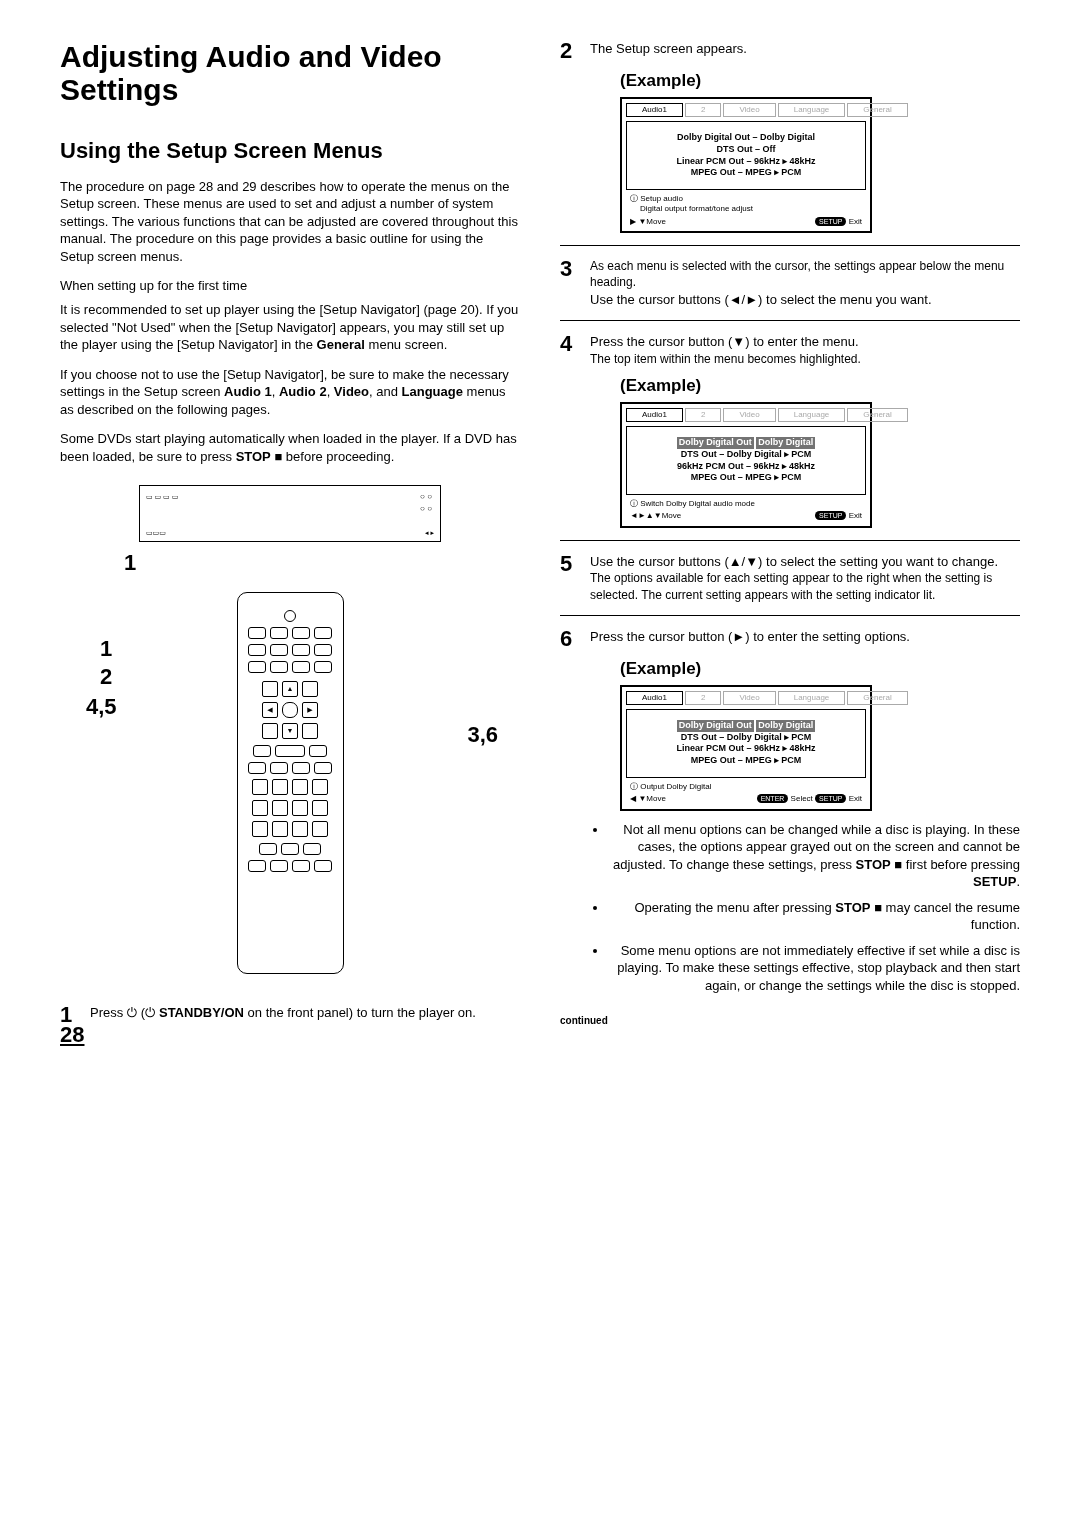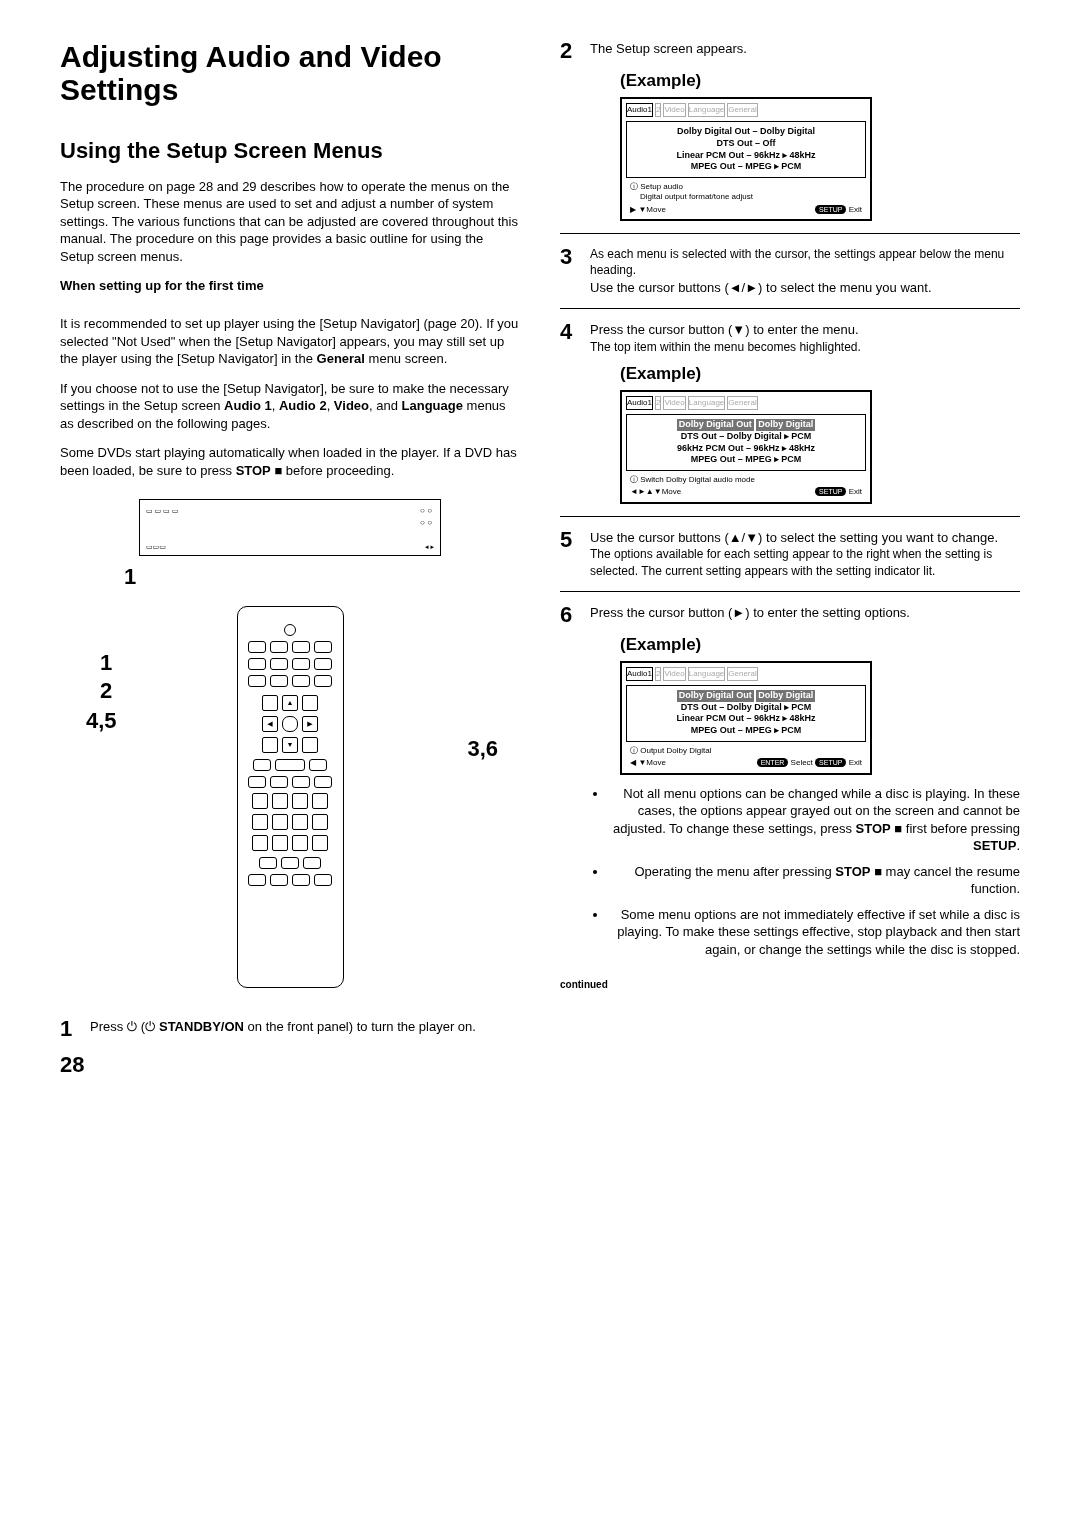--- a/index.html
+++ b/index.html
@@ -27,22 +27,22 @@
   }
   h2 {
     font-size: 22px;
     font-weight: bold;
     margin: 0 0 12px 0;
   }
   p {
     margin: 0 0 12px 0;
   }
   .sub {
-    font-weight: bold;
-    margin-bottom: 20px;
+    font-weight: normal;
+    margin-bottom: 6px;
   }
   .bold { font-weight: bold; }
   .diagram {
     margin: 20px auto;
     text-align: center;
   }
   .diagram-placeholder {
     border: 1px solid #000;
     background: #fff;
     margin: 0 auto;
@@ -115,27 +115,27 @@
     padding: 4px;
     line-height:1.3;
   }
   .osd-tabs {
     display:flex;
     gap:2px;
     margin-bottom:4px;
   }
   .osd-tab {
     border:1px solid #000;
-    padding:1px 0;
+    padding:1px 15px;
     font-size:8px;
   }
   .osd-tab.dim { color:#aaa; border-color:#aaa;}
   .osd-content {
     border:1px solid #000;
-    padding:4px;
+    padding:10px;
     text-align:center;
     margin-bottom:4px;
   }
   .osd-hl {
     background:#737373;
     color:#fff;
     padding:0 2px;
     display:inline-block;
   }
   .osd-info {
@@ -295,21 +295,21 @@
           </div>
       </div>
     </div>
 
     <div class="step" style="margin-top:20px;">
       <div class="step-num">1</div>
       <div class="step-body">
         <span>Press ⏻ (⏻ </span><span class="bold">STANDBY/ON</span><span> on the front panel) to turn the player on.</span>
       </div>
     </div>
-    <div class="page-num" style="position:relative;left:0;bottom:0;margin-top:10px;">28</div>
+    <div class="page-num" style="position:relative;left:0;bottom:16px;margin-top:10px;text-decoration:underline;">28</div>
   </div>
 
   <div class="col">
     <div class="step">
       <div class="step-num">2</div>
       <div class="step-body">
         <div>The Setup screen appears.</div>
       </div>
     </div>
     <div class="example-label">(Example)</div>

